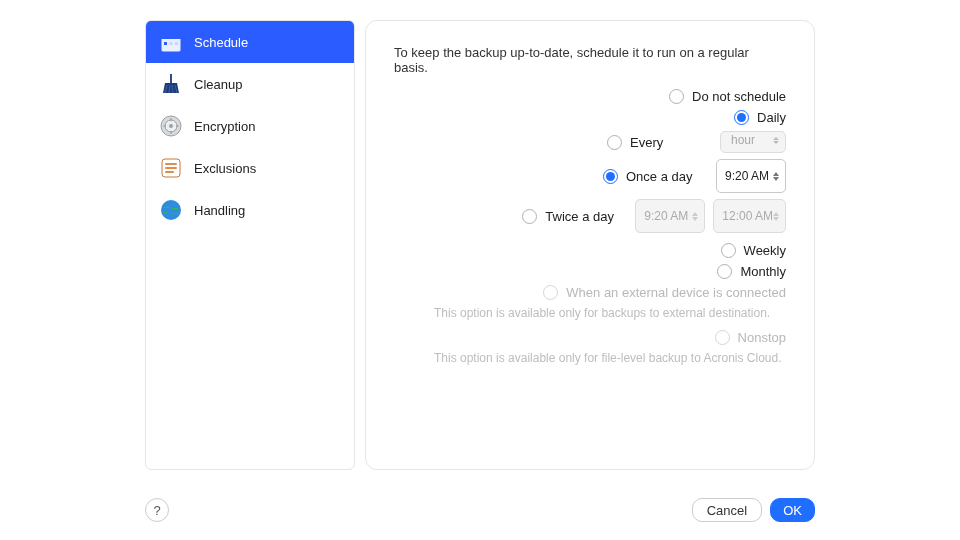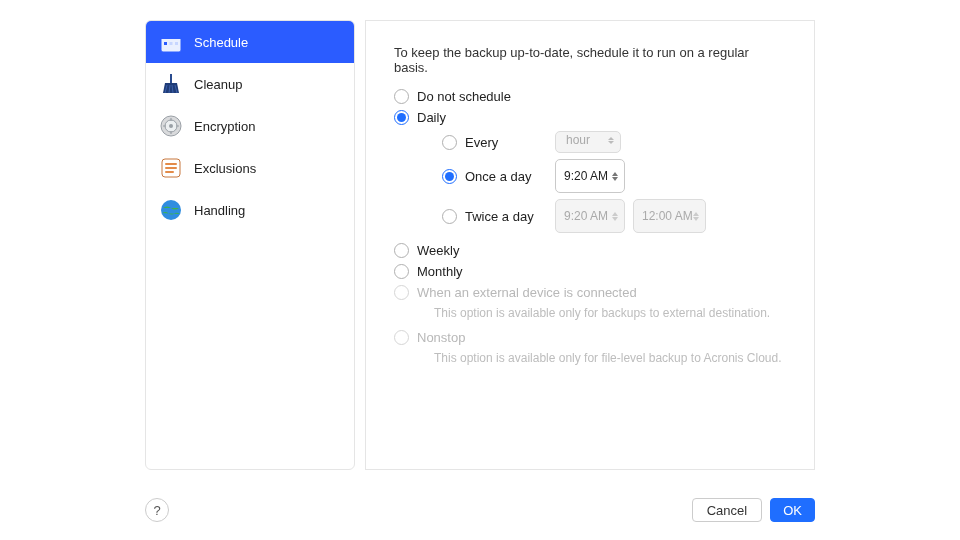--- a/index.html
+++ b/index.html
@@ -46,35 +46,36 @@
     flex-shrink: 0;
     display: flex;
     align-items: center;
     justify-content: center;
   }
   .sidebar-item .label { font-size: 13px; }
   .content-panel {
     flex: 1;
     margin-left: 10px;
     border: 1px solid #e5e5e5;
-    border-radius: 0;
+    border-radius: 12px;
     padding: 24px 28px;
     background: #fff;
     position: relative;
   }
   .intro-text {
     font-size: 13px;
     color: #333;
     margin-bottom: 14px;
   }
   .option-row {
     display: flex;
     align-items: center;
     margin: 6px 0;
     gap: 8px;
+    justify-content: flex-end;
   }
   .option-row.sub {
     margin-left: 24px;
   }
   .option-row.disabled { color: #b8b8b8; }
   .radio {
     width: 15px;
     height: 15px;
     border-radius: 50%;
     border: 1.5px solid #b0b0b0;
@@ -179,21 +180,21 @@
     align-items: center;
     justify-content: center;
     font-size: 13px;
     color: #555;
     cursor: pointer;
   }
   .footer-spacer { flex: 1; }
   .btn {
     height: 24px;
     padding: 0 14px;
-    border-radius: 4px;
+    border-radius: 10px;
     font-size: 13px;
     cursor: pointer;
     display: flex;
     align-items: center;
     margin-left: 8px;
   }
   .btn.cancel {
     background: #fff;
     border: 1px solid #ccc;
     color: #333;

